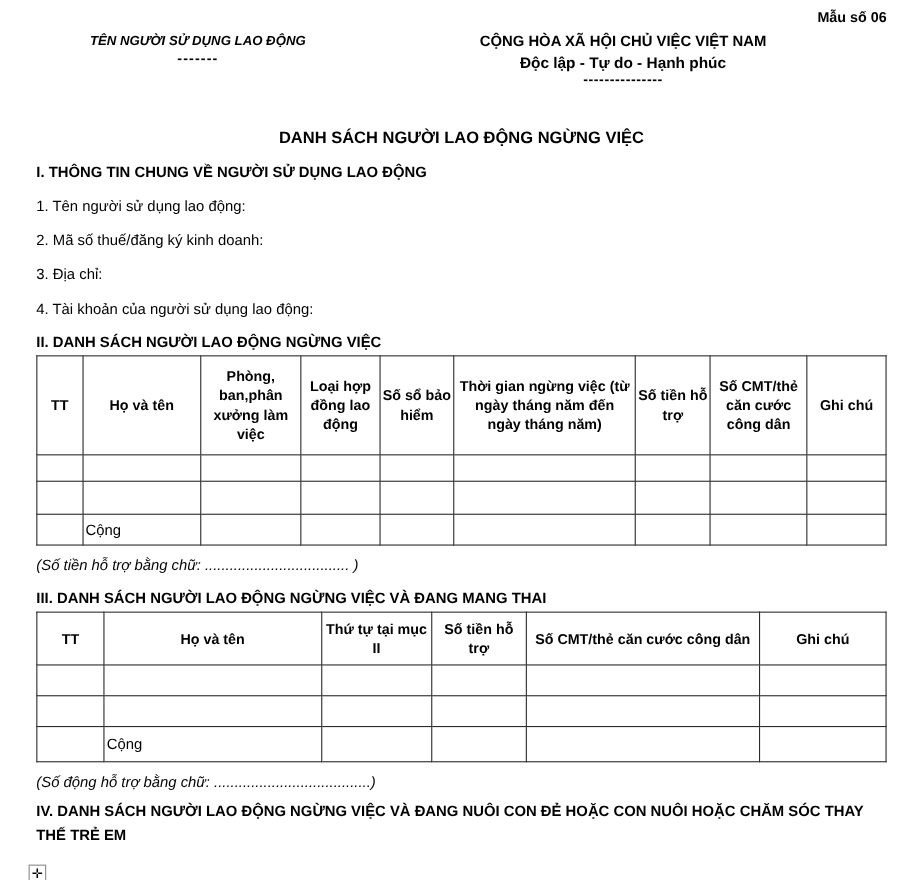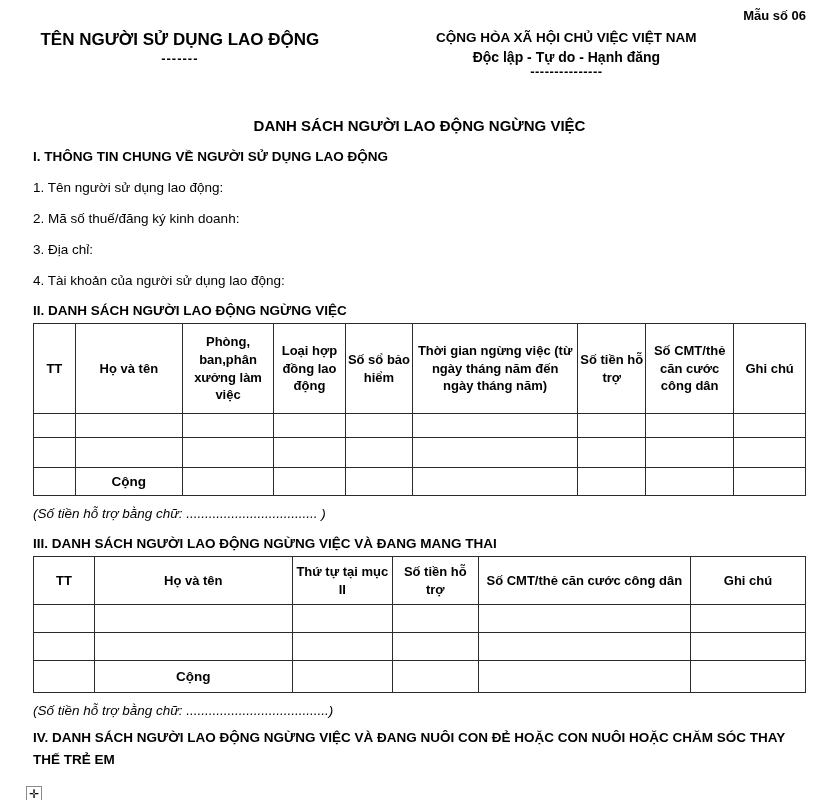--- a/index.html
+++ b/index.html
@@ -9,21 +9,21 @@
     background: #ffffff; color: #000000;
     font-family: "Liberation Sans", sans-serif;
   }
   .page { position: relative; width: 833px; height: 588px; padding: 8px 27px 0 33px; }
 
   .form-number { text-align: right; font-weight: bold; font-size: 13px; }
 
   .header-row { display: flex; margin-top: 7px; }
   .header-left { width: 38%; text-align: center; }
   .header-right { width: 62%; text-align: center; }
-  .employer-name { font-weight: bold; font-size: 17px; }
+  .employer-name { font-weight: bold; font-size: 12px; font-style: italic; }
   .small-dashes { font-weight: bold; font-size: 13px; letter-spacing: 1px; line-height: 13px; margin-top: 2px; }
   .national-name { font-weight: bold; font-size: 13.5px; }
   .motto { font-weight: bold; font-size: 14px; margin-top: 4px; }
   .motto-dashes { font-weight: bold; font-size: 13px; letter-spacing: 0.5px; line-height: 12px; margin-top: 1px; }
 
   .doc-title { margin-top: 39px; text-align: center; font-weight: bold; font-size: 15px; }
   .salutation { margin-top: 12px; text-align: center; font-size: 14px; }
 
   .sec-heading { font-weight: bold; font-size: 13.5px; margin-top: 15px; }
   .info-item { font-size: 13.5px; margin-top: 16px; }
@@ -33,21 +33,21 @@
   th { font-size: 13px; font-weight: bold; text-align: center; vertical-align: middle; line-height: 1.35; }
   td { font-size: 13px; }
   .t2-head th { height: 90px; }
   .t3-head th { height: 48px; }
   .row-a td { height: 24px; }
   .row-b td { height: 30px; }
   .row-total td { height: 28px; }
   .t3 .row-a td { height: 28px; }
   .t3 .row-b td { height: 28px; }
   .t3 .row-total td { height: 32px; }
-  .total-cell { font-weight: bold; text-align: center; font-size: 13.5px; vertical-align: middle; }
+  .total-cell { font-weight: normal; font-size: 13.5px; vertical-align: middle; }
 
   .amount-words { font-style: italic; font-size: 13.5px; margin-top: 10px; }
 
   .sec4-heading { font-weight: bold; font-size: 13.5px; margin-top: 9px; line-height: 1.6; }
 
   .table-handle {
     position: absolute; left: 26px; top: 786px;
     width: 16px; height: 15px;
     border: 1px solid #8a8a8a; background: #ffffff;
     display: flex; align-items: center; justify-content: center;
@@ -61,21 +61,21 @@
 
   <div class="form-number">Mẫu số 06</div>
 
   <div class="header-row">
     <div class="header-left">
       <div class="employer-name">TÊN NGƯỜI SỬ DỤNG LAO ĐỘNG</div>
       <div class="small-dashes">-------</div>
     </div>
     <div class="header-right">
       <div class="national-name">CỘNG HÒA XÃ HỘI CHỦ VIỆC VIỆT NAM</div>
-      <div class="motto">Độc lập - Tự do - Hạnh đăng</div>
+      <div class="motto">Độc lập - Tự do - Hạnh phúc</div>
       <div class="motto-dashes">---------------</div>
     </div>
   </div>
 
   <div class="doc-title">DANH SÁCH NGƯỜI LAO ĐỘNG NGỪNG VIỆC</div>
 
   <div class="sec-heading">I. THÔNG TIN CHUNG VỀ NGƯỜI SỬ DỤNG LAO ĐỘNG</div>
   <div class="info-item">1. Tên người sử dụng lao động:</div>
   <div class="info-item">2. Mã số thuế/đăng ký kinh doanh:</div>
   <div class="info-item">3. Địa chỉ:</div>
@@ -189,21 +189,21 @@
         <td></td>
         <td class="total-cell">Cộng</td>
         <td></td>
           <td></td>
           <td></td>
           <td></td>
       </tr>
     </tbody>
   </table>
 
-  <div class="amount-words">(Số tiền hỗ trợ bằng chữ: ......................................)</div>
+  <div class="amount-words">(Số động hỗ trợ bằng chữ: ......................................)</div>
 
   <div class="sec4-heading">IV. DANH SÁCH NGƯỜI LAO ĐỘNG NGỪNG VIỆC VÀ ĐANG NUÔI CON ĐẺ HOẶC CON NUÔI HOẶC CHĂM SÓC THAY THẾ TRẺ EM</div>
 
   <div class="table-handle">
     <span>✛</span>
   </div>
 
 </div>
 
 </body></html>

